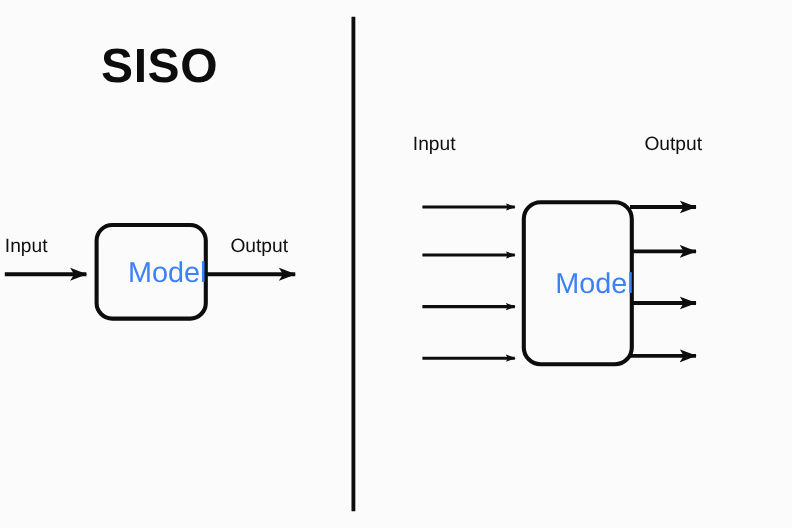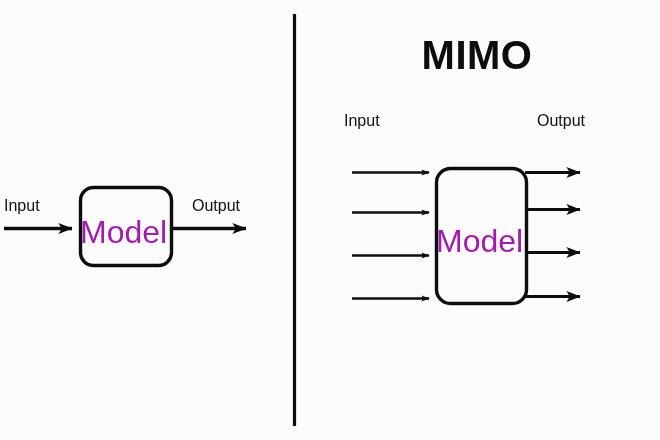--- a/index.html
+++ b/index.html
@@ -41,24 +41,24 @@
     color: #101010;
     white-space: nowrap;
   }
   #siso-input-label  { left: 4px;   top: 197px; }
   #siso-output-label { left: 192px; top: 197px; }
   #mimo-input-label  { left: 344px; top: 112px; }
   #mimo-output-label { left: 537px; top: 112px; }
 
   .block-label {
     position: absolute;
-    font-size: 32px;
-    color: #a21caf;
+    font-size: 24px;
+    color: #3b82f6;
     white-space: nowrap;
-    text-align: left;
+    text-align: right;
   }
   #siso-model-label { left: 80px;  top: 214px; width: 92px; }
   #mimo-model-label { left: 436px; top: 223px; width: 92px; }
 </style>
 </head>
 <body>
 
 <div id="canvas">
 
   <svg width="660" height="440" viewBox="0 0 660 440">
@@ -90,22 +90,22 @@
 
       <rect x="436.5" y="168.5" width="90" height="135" rx="14" ry="14" fill="#fbfbfb" stroke="#0d0d0d" stroke-width="3.4"></rect>
 
       <line x1="525" y1="172.5" x2="580" y2="172.5" stroke="#0d0d0d" stroke-width="3.2" marker-end="url(#ah-big)"></line>
       <line x1="525" y1="209.5" x2="580" y2="209.5" stroke="#0d0d0d" stroke-width="3.2" marker-end="url(#ah-big)"></line>
       <line x1="525" y1="252.5" x2="580" y2="252.5" stroke="#0d0d0d" stroke-width="3.2" marker-end="url(#ah-big)"></line>
       <line x1="525" y1="296.5" x2="580" y2="296.5" stroke="#0d0d0d" stroke-width="3.2" marker-end="url(#ah-big)"></line>
     </g>
   </svg>
 
+  <div class="panel-title" id="siso-title">SISO</div>
 
-  <div class="panel-title" id="mimo-title">MIMO</div>
 
   <div class="port-label" id="siso-input-label">Input</div>
 
   <div class="port-label" id="siso-output-label">Output</div>
 
   <div class="block-label" id="siso-model-label">Model</div>
 
   <div class="port-label" id="mimo-input-label">Input</div>
 
   <div class="port-label" id="mimo-output-label">Output</div>

